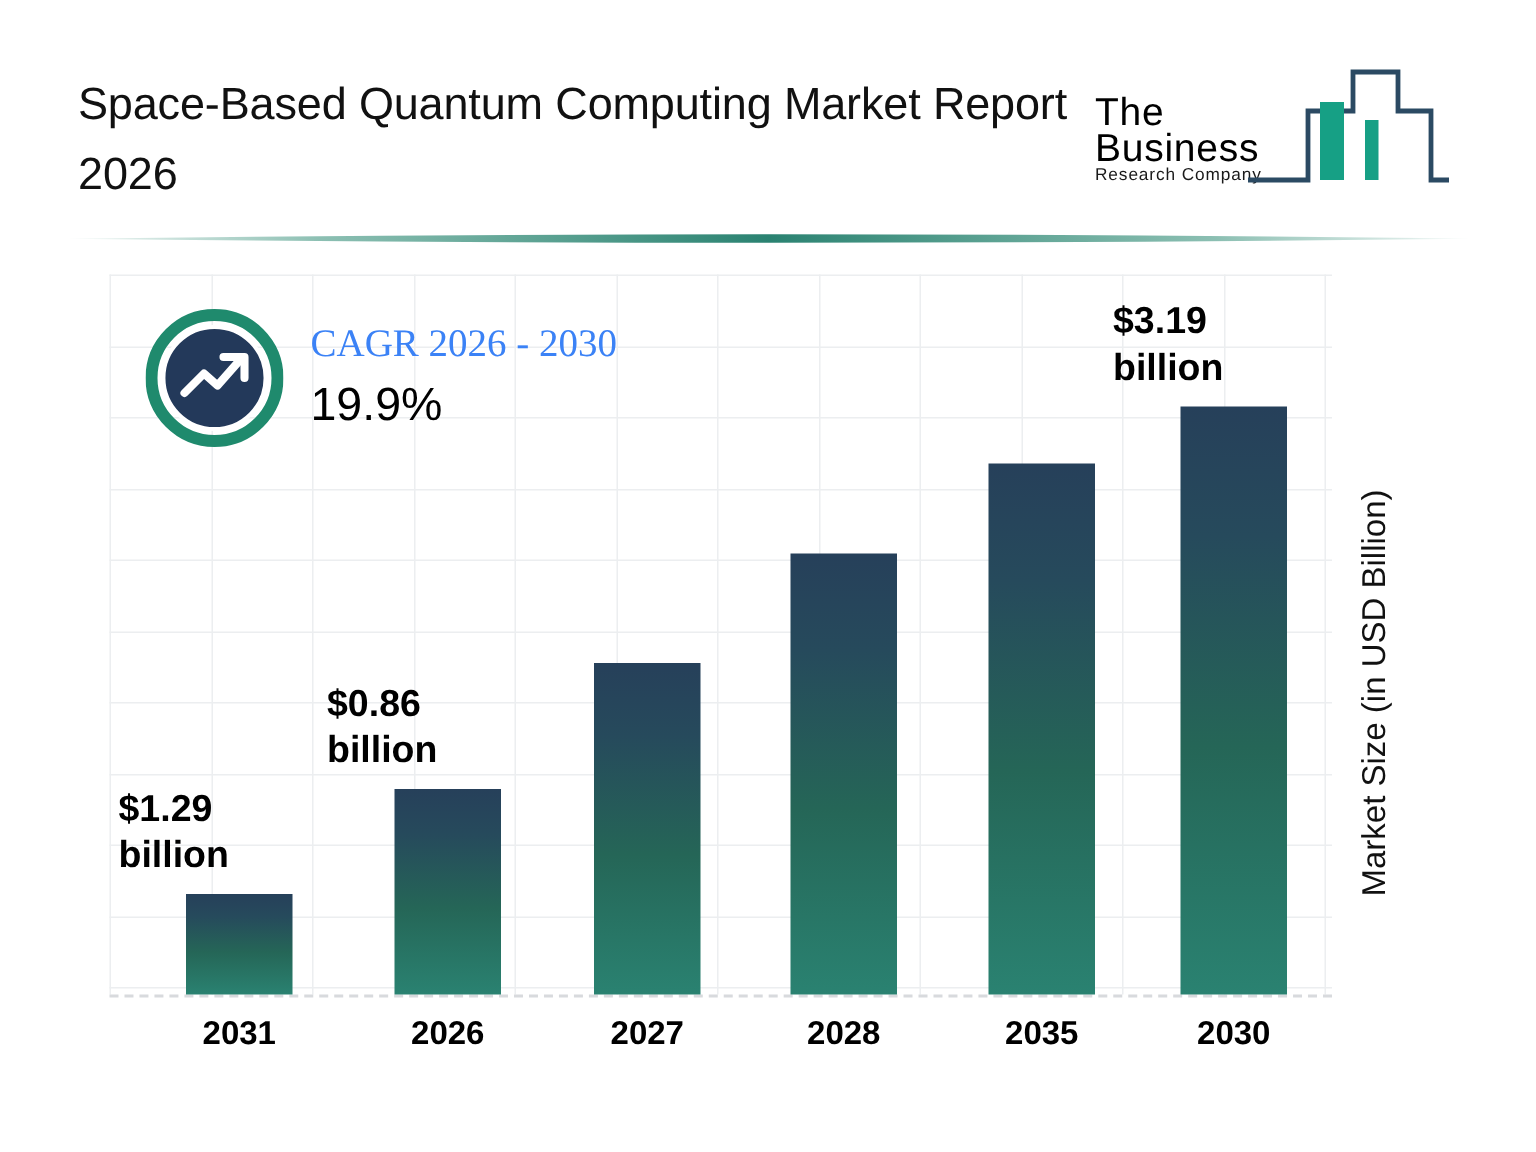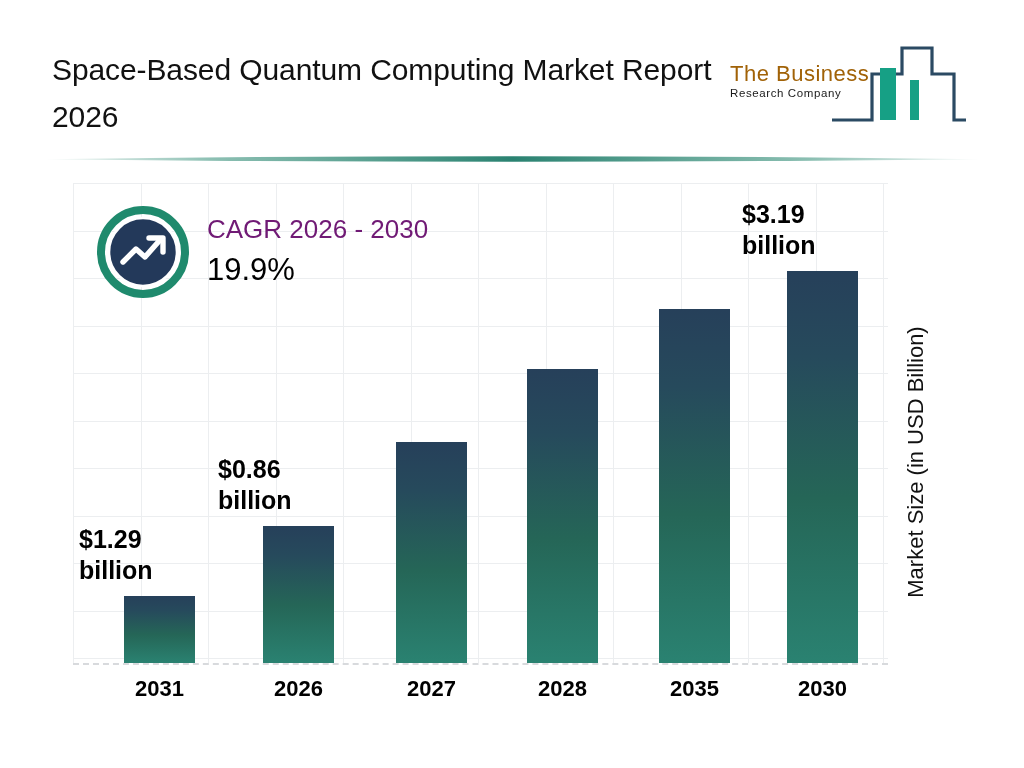--- a/index.html
+++ b/index.html
@@ -14,21 +14,21 @@
   #page{position:absolute;left:0;top:0;width:1024px;height:583px;}
 
   
   .title{
     position:absolute;left:52px;top:46px;width:680px;
     font-size:30px;line-height:47px;color:#111111;font-weight:400;
     letter-spacing:-0.1px;
   }
   .logo{position:absolute;left:728px;top:36px;width:240px;height:98px;}
   .logo-text{position:absolute;left:2px;top:26px;width:140px;text-align:left;}
-  .logo-line1{font-size:22px;color:#a16207;letter-spacing:.5px;line-height:24px;}
+  .logo-line1{font-size:26px;color:#000000;letter-spacing:.5px;line-height:24px;}
   .logo-line2{font-size:11.5px;color:#1a1a1a;letter-spacing:.6px;line-height:14px;}
   .logo-mark{position:absolute;left:100px;top:0px;width:140px;height:92px;}
 
   .divider{
     position:absolute;left:45px;top:152px;width:935px;height:14px;
   }
 
   
   .chart{position:absolute;left:0;top:0;width:1024px;height:768px;}
   .plot{position:absolute;left:73px;top:183px;width:815px;height:480px;}
@@ -62,21 +62,21 @@
     transform-origin:0 0;
     transform:rotate(-90deg) translate(-360px,0);
     text-align:center;
     font-size:22px;color:#111;
   }
 
   
   .cagr{position:absolute;left:97px;top:206px;width:420px;height:100px;}
   .cagr-circle{position:absolute;left:0;top:0;width:92px;height:92px;}
   .cagr-texts{position:absolute;left:110px;top:6px;}
-  .cagr-period{font-size:26px;color:#701a75;line-height:34px;white-space:nowrap;}
+  .cagr-period{font-size:26px;color:#3b82f6;line-height:34px;white-space:nowrap;font-family:Liberation Serif, serif;}
   .cagr-value{font-size:31px;font-weight:normal;color:#000;line-height:40px;margin-top:4px;}
 </style>
 </head>
 <body>
 
 <div id="page">
 
   <div class="title">Space-Based Quantum Computing Market Report 2026</div>
 
   <div class="logo">

